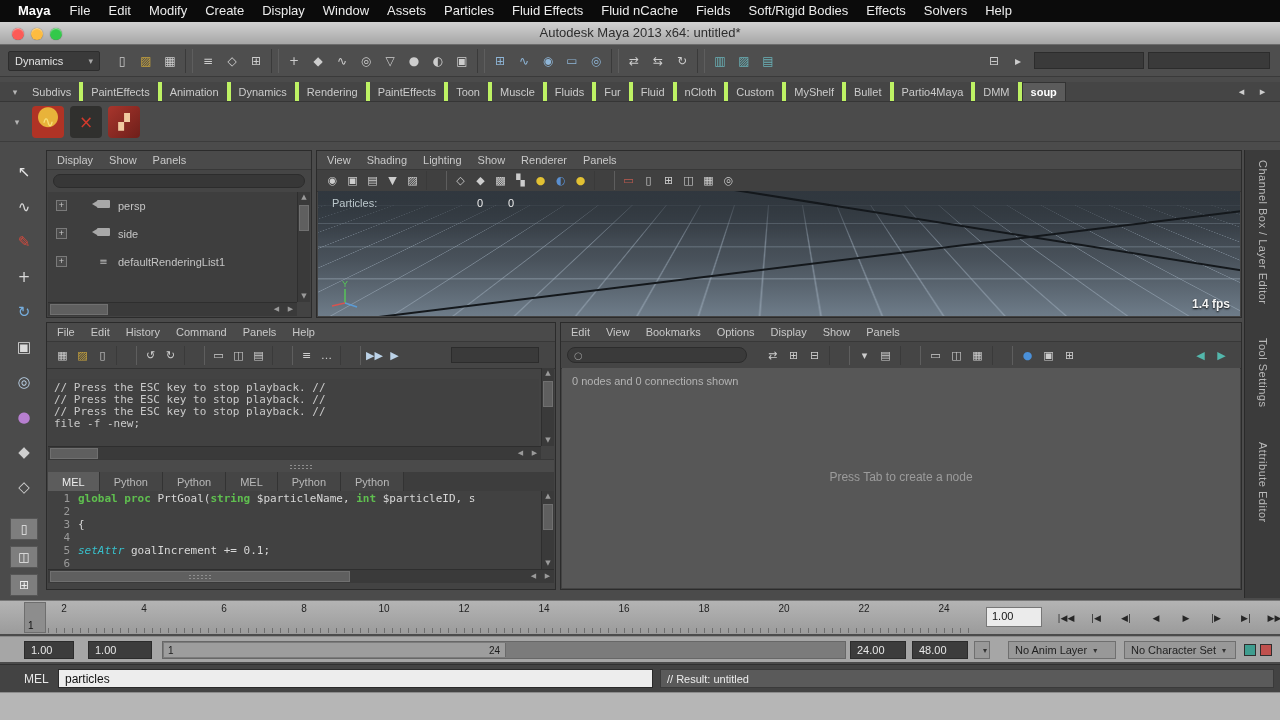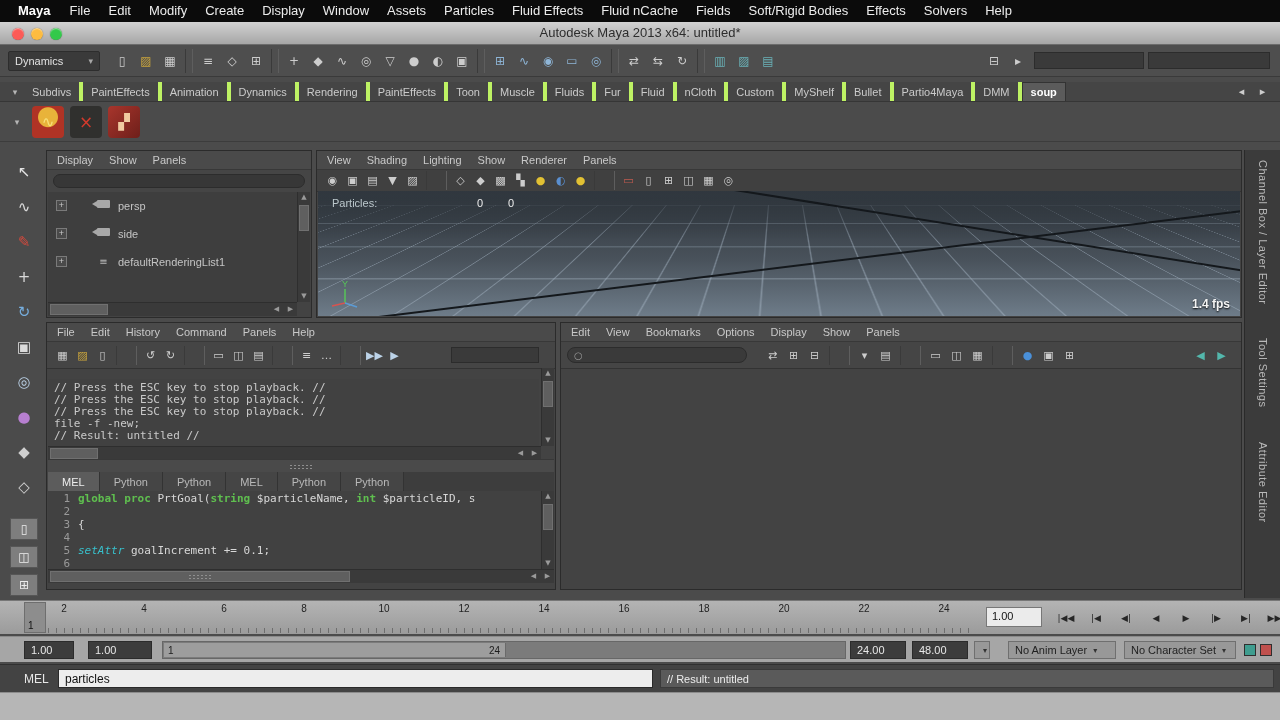--- a/index.html
+++ b/index.html
@@ -597,21 +597,20 @@
           </span>
         </span>
       <input class="se-field" data-name="quick-help-field" value="" style="">
     </div>
     <div class="se-output" data-name="script-output-area">
 
     <div class="out-line" data-name="script-output-line">// Press the ESC key to stop playback. //</div>
         <div class="out-line" data-name="script-output-line">// Press the ESC key to stop playback. //</div>
         <div class="out-line" data-name="script-output-line">// Press the ESC key to stop playback. //</div>
         <div class="out-line" data-name="script-output-line">file -f -new;</div>
-        <div class="out-line" data-name="script-output-line">// Result: untitled //</div>
       </div>
     <div class="vscroll" style="right:1px;top:45px;height:78px;" data-name="output-vertical-scrollbar">
       <div class="vs-btn up" data-name="scroll-up-icon"></div>
       <div class="vs-track">
           <div class="vs-thumb" data-name="scroll-thumb"></div>
         </div>
       <div class="vs-btn down" data-name="scroll-down-icon"></div>
     </div>
     <div class="hscroll" style="left:1px;right:14px;top:123px;" data-name="output-horizontal-scrollbar">
       <div class="hs-thumb" style="width:48px;" data-name="scroll-thumb"></div>
@@ -717,20 +716,24 @@
         </span>
       <span class="ne-right">
 
       <span class="ico s" data-name="previous-graph-icon">
             <span class="glyph" style="color: rgb(83, 183, 172);">◀</span>
           </span>
           <span class="ico s" data-name="next-graph-icon">
             <span class="glyph" style="color: rgb(83, 183, 172);">▶</span>
           </span>
         </span>
+    </div>
+    <div class="ne-canvas" data-name="node-graph-canvas">
+      <div class="ne-status" data-name="node-count-status">0 nodes and 0 connections shown</div>
+      <div class="ne-hint" data-name="create-node-hint">Press Tab to create a node</div>
     </div>
   </div>
 
   <div class="right-tabs" data-name="right-panel-tabs">
 
   <span class="vlabel" data-name="panel-tab">Channel Box / Layer Editor</span>
       <span class="vlabel" data-name="panel-tab">Tool Settings</span>
       <span class="vlabel" data-name="panel-tab">Attribute Editor</span>
     </div>
 

